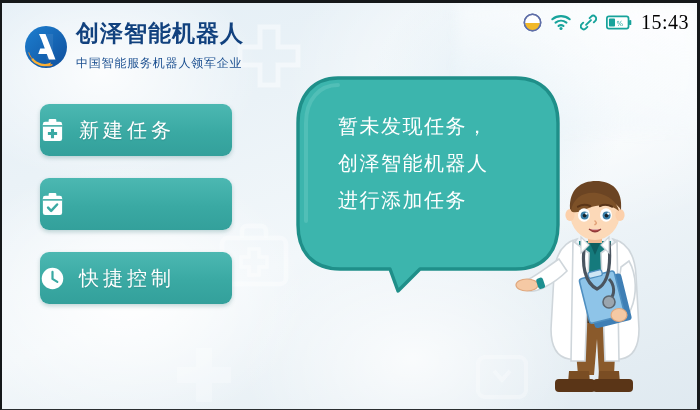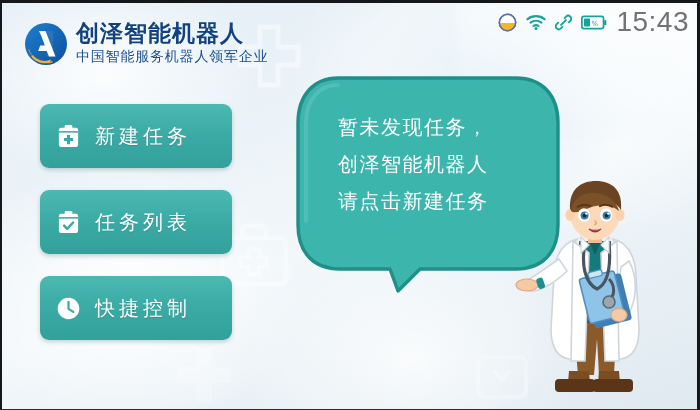--- a/index.html
+++ b/index.html
@@ -61,24 +61,24 @@
     position: absolute;
     right: 8px; top: 6px;
     display: flex;
     align-items: center;
     gap: 9px;
     height: 26px;
     z-index: 40;
   }
   .st-icon { display: flex; align-items: center; }
   .st-time {
-    color: #737373;
-    font-size: 28px;
+    color: #000000;
+    font-size: 20px;
     letter-spacing: .5px;
-    font-family: Liberation Sans, sans-serif;
+    font-family: Liberation Serif, serif;
   }
 
   
   .logo-wrap {
     position: absolute;
     left: 22px; top: 18px;
     display: flex;
     align-items: center;
     gap: 8px;
     z-index: 30;
@@ -87,64 +87,64 @@
   .logo-text { display: flex; flex-direction: column; justify-content: center; }
   .logo-title {
     font-size: 23px;
     font-weight: bold;
     color: #11417e;
     line-height: 1.05;
     letter-spacing: 1px;
     white-space: nowrap;
   }
   .logo-sub {
-    font-size: 14px;
+    font-size: 12px;
     color: #1b4f90;
     letter-spacing: .8px;
-    margin-top: 3px;
+    margin-top: 10px;
     white-space: nowrap;
   }
 
   
   .menu {
     position: absolute;
     left: 38px; top: 101px;
     display: flex;
     flex-direction: column;
     gap: 22px;
     z-index: 30;
   }
   .menu-btn {
     width: 192px;
-    height: 64px;
+    height: 52px;
     border-radius: 9px;
     background: linear-gradient(180deg, #4cb8b2 0%, #3aa9a3 55%, #33a09b 100%);
     box-shadow: 0 2px 4px rgba(40,110,110,.28);
     display: flex;
     align-items: center;
-    padding-left: 16px;
     box-sizing: border-box;
     gap: 14px;
     cursor: pointer;
   }
   .menu-ico { width: 25px; height: 25px; flex: 0 0 25px; display: flex; align-items: center; justify-content: center; }
   .menu-label {
     color: #ffffff;
     font-size: 20px;
     letter-spacing: 4px;
     font-weight: 500;
     text-shadow: 0 1px 1px rgba(30,90,90,.25);
   }
 
   
   .bubble-wrap {
     position: absolute;
     left: 292px; top: 72px;
     width: 268px; height: 218px;
     z-index: 25;
+    font-family: Liberation Mono, monospace;
   }
   .bubble-text {
     position: absolute;
     left: 44px; top: 34px;
     width: 210px;
     z-index: 3;
   }
   .bubble-line {
     color: #ffffff;
     font-size: 20px;
@@ -283,21 +283,20 @@
 
     <div class="menu-btn">
       <span class="menu-ico">
         <svg width="25" height="25" viewBox="0 0 26 26">
           <rect x="3" y="4" width="20" height="20" rx="2.4" fill="#ffffff"></rect>
           <rect x="9" y="1" width="8" height="4.6" rx="1.2" fill="#ffffff"></rect>
           <path d="M3 8.2 h20" stroke="#3aa9a3" stroke-width="1.6"></path>
           <path d="M8.4 16.2 l3.2 3.4 l6.2 -6.6" fill="none" stroke="#3aa9a3" stroke-width="2.6" stroke-linecap="round" stroke-linejoin="round"></path>
         </svg>
       </span>
-      <span class="menu-label">任务列表</span>
     </div>
 
     <div class="menu-btn">
       <span class="menu-ico">
         <svg width="25" height="25" viewBox="0 0 26 26">
           <circle cx="13" cy="13" r="11.2" fill="#ffffff"></circle>
           <path d="M13 6.2 v7.2 l5 3.1" fill="none" stroke="#3aa9a3" stroke-width="2.3" stroke-linecap="round" stroke-linejoin="round"></path>
         </svg>
       </span>
       <span class="menu-label">快捷控制</span>
@@ -319,21 +318,21 @@
                L 264 48
                C 264 20, 248 3, 222 3
                Z" fill="#3cb5ad" stroke="#1f8f89" stroke-width="3.4" stroke-linejoin="round"></path>
       <path d="M44 10
                C 26 10, 12 24, 12 48
                L 12 146" fill="none" stroke="#62c6bf" stroke-width="4" stroke-linecap="round" opacity=".55"></path>
     </svg>
     <div class="bubble-text">
       <div class="bubble-line">暂未发现任务，</div>
       <div class="bubble-line">创泽智能机器人</div>
-      <div class="bubble-line">请点击新建任务</div>
+      <div class="bubble-line">进行添加任务</div>
     </div>
   </div>
 
   <div class="doctor">
     <svg width="168" height="232" viewBox="0 0 168 232">
 
       <path d="M62 138 h44 l-3 58 h-15 l-2 -36 l-3 36 h-16 z" fill="#8a5a2b"></path>
       <path d="M58 192 h20 l1 12 h-22 z" fill="#7a4d23"></path>
       <path d="M88 192 h20 l1 12 h-22 z" fill="#7a4d23"></path>
 

